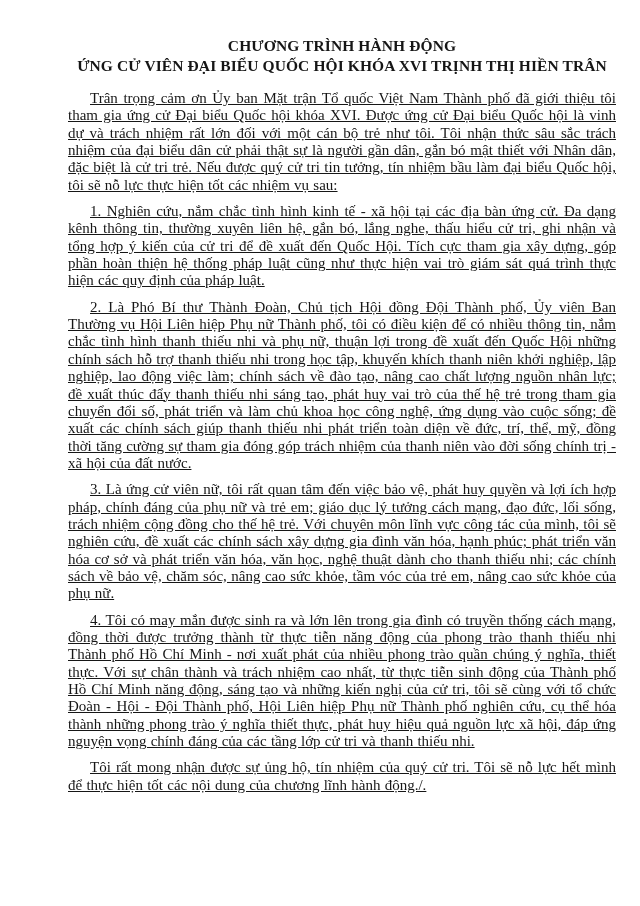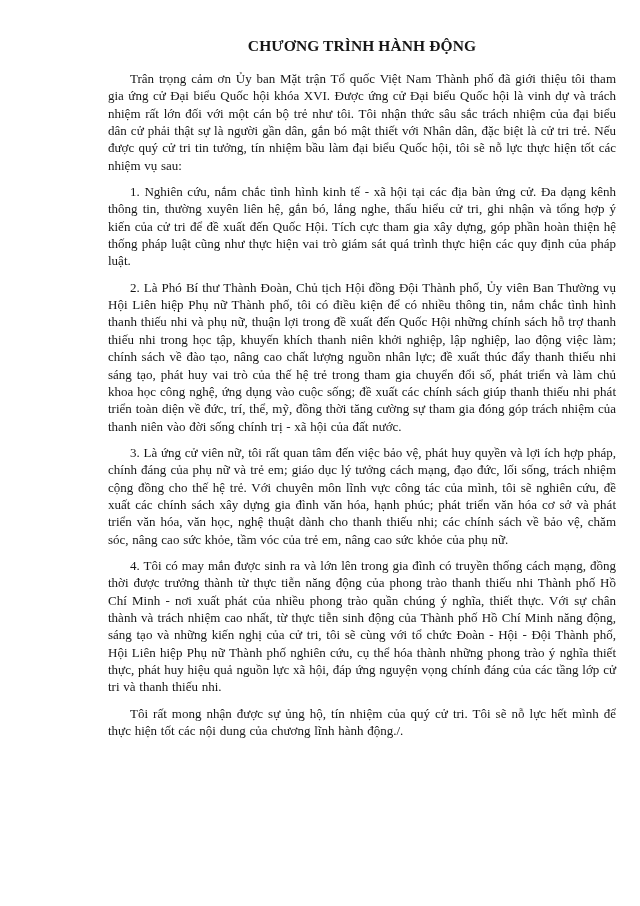--- a/index.html
+++ b/index.html
@@ -11,55 +11,57 @@
     height: 906px;
     background: #ffffff;
     font-family: "Liberation Serif", "DejaVu Serif", serif;
     color: #161616;
     overflow: hidden;
   }
   .page {
     box-sizing: border-box;
     width: 640px;
     height: 906px;
-    padding: 36px 24px 0 108px;
+    padding: 36px 24px 0 68px;
     background: #ffffff;
   }
   .title-block {
     margin: 0 0 14px 0;
   }
   .title-line {
     text-align: center;
     font-weight: bold;
     font-size: 15.5px;
     line-height: 20px;
     letter-spacing: 0.1px;
   }
   .title-line.nowrap {
     white-space: nowrap;
   }
   .para {
     margin: 9px 0 0 0;
-    font-size: 13px;
+    font-size: 15px;
     line-height: 17.35px;
     text-align: justify;
     text-indent: 22px;
     word-spacing: 0.5px;
+    text-decoration: underline;
   }
   .para.first {
     margin-top: 14px;
   }
 </style>
 </head>
 <body style="background: rgb(255, 255, 255); color: rgb(22, 22, 22);">
 
 <div class="page">
 
   <div class="title-block">
     <div class="title-line">CHƯƠNG TRÌNH HÀNH ĐỘNG</div>
+    <div class="title-line nowrap">ỨNG CỬ VIÊN ĐẠI BIỂU QUỐC HỘI KHÓA XVI TRỊNH THỊ HIỀN TRÂN</div>
   </div>
 
   <p class="para first">Trân trọng cảm ơn Ủy ban Mặt trận Tổ quốc Việt Nam Thành phố đã giới thiệu tôi tham gia ứng cử Đại biểu Quốc hội khóa XVI. Được ứng cử Đại biểu Quốc hội là vinh dự và trách nhiệm rất lớn đối với một cán bộ trẻ như tôi. Tôi nhận thức sâu sắc trách nhiệm của đại biểu dân cử phải thật sự là người gần dân, gắn bó mật thiết với Nhân dân, đặc biệt là cử tri trẻ. Nếu được quý cử tri tin tưởng, tín nhiệm bầu làm đại biểu Quốc hội, tôi sẽ nỗ lực thực hiện tốt các nhiệm vụ sau:</p>
 
   <p class="para">1. Nghiên cứu, nắm chắc tình hình kinh tế - xã hội tại các địa bàn ứng cử. Đa dạng kênh thông tin, thường xuyên liên hệ, gắn bó, lắng nghe, thấu hiểu cử tri, ghi nhận và tổng hợp ý kiến của cử tri để đề xuất đến Quốc Hội. Tích cực tham gia xây dựng, góp phần hoàn thiện hệ thống pháp luật cũng như thực hiện vai trò giám sát quá trình thực hiện các quy định của pháp luật.</p>
 
   <p class="para">2. Là Phó Bí thư Thành Đoàn, Chủ tịch Hội đồng Đội Thành phố, Ủy viên Ban Thường vụ Hội Liên hiệp Phụ nữ Thành phố, tôi có điều kiện để có nhiều thông tin, nắm chắc tình hình thanh thiếu nhi và phụ nữ, thuận lợi trong đề xuất đến Quốc Hội những chính sách hỗ trợ thanh thiếu nhi trong học tập, khuyến khích thanh niên khởi nghiệp, lập nghiệp, lao động việc làm; chính sách về đào tạo, nâng cao chất lượng nguồn nhân lực; đề xuất thúc đẩy thanh thiếu nhi sáng tạo, phát huy vai trò của thế hệ trẻ trong tham gia chuyển đổi số, phát triển và làm chủ khoa học công nghệ, ứng dụng vào cuộc sống; đề xuất các chính sách giúp thanh thiếu nhi phát triển toàn diện về đức, trí, thể, mỹ, đồng thời tăng cường sự tham gia đóng góp trách nhiệm của thanh niên vào đời sống chính trị - xã hội của đất nước.</p>
 
   <p class="para">3. Là ứng cử viên nữ, tôi rất quan tâm đến việc bảo vệ, phát huy quyền và lợi ích hợp pháp, chính đáng của phụ nữ và trẻ em; giáo dục lý tưởng cách mạng, đạo đức, lối sống, trách nhiệm cộng đồng cho thế hệ trẻ. Với chuyên môn lĩnh vực công tác của mình, tôi sẽ nghiên cứu, đề xuất các chính sách xây dựng gia đình văn hóa, hạnh phúc; phát triển văn hóa cơ sở và phát triển văn hóa, văn học, nghệ thuật dành cho thanh thiếu nhi; các chính sách về bảo vệ, chăm sóc, nâng cao sức khỏe, tầm vóc của trẻ em, nâng cao sức khỏe của phụ nữ.</p>
 

